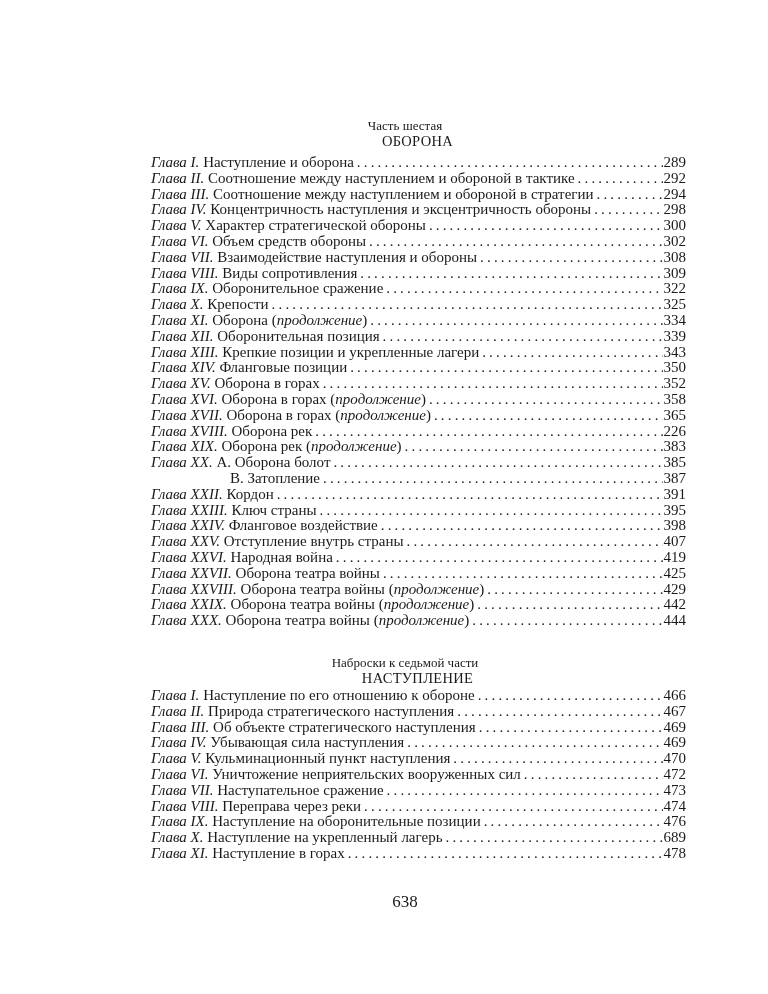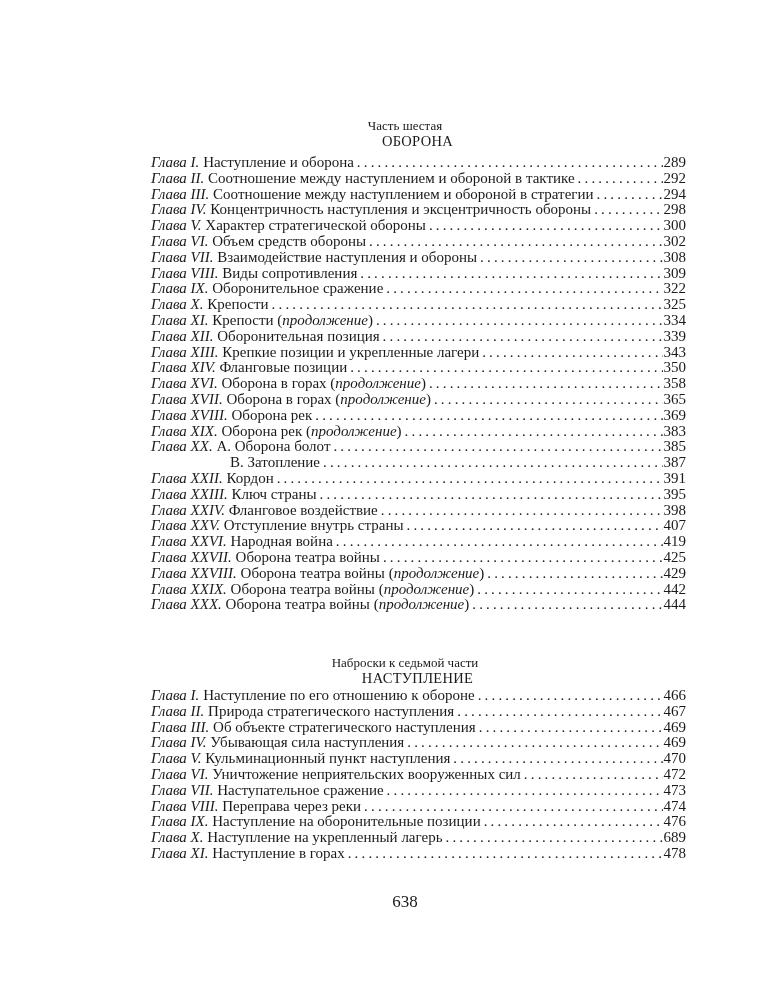--- a/index.html
+++ b/index.html
@@ -90,53 +90,58 @@
         <span class="label"><span class="ch">Глава IX.</span> <span>Оборонительное сражение</span></span>
         <span class="dots"></span>
         <span class="page-num">322</span>
       </div>
       <div class="row">
         <span class="label"><span class="ch">Глава X.</span> <span>Крепости</span></span>
         <span class="dots"></span>
         <span class="page-num">325</span>
       </div>
       <div class="row">
-        <span class="label"><span class="ch">Глава XI.</span> <span>Крепости (</span><span class="it">продолжение</span><span>)</span></span>
+        <span class="label"><span class="ch">Глава XI.</span> <span>Оборона (</span><span class="it">продолжение</span><span>)</span></span>
         <span class="dots"></span>
         <span class="page-num">334</span>
       </div>
       <div class="row">
         <span class="label"><span class="ch">Глава XII.</span> <span>Оборонительная позиция</span></span>
         <span class="dots"></span>
         <span class="page-num">339</span>
       </div>
       <div class="row">
         <span class="label"><span class="ch">Глава XIII.</span> <span>Крепкие позиции и укрепленные лагери</span></span>
         <span class="dots"></span>
         <span class="page-num">343</span>
       </div>
       <div class="row">
         <span class="label"><span class="ch">Глава XIV.</span> <span>Фланговые позиции</span></span>
         <span class="dots"></span>
         <span class="page-num">350</span>
       </div>
       <div class="row">
+        <span class="label"><span class="ch">Глава XV.</span> <span>Оборона в горах</span></span>
+        <span class="dots"></span>
+        <span class="page-num">352</span>
+      </div>
+      <div class="row">
         <span class="label"><span class="ch">Глава XVI.</span> <span>Оборона в горах (</span><span class="it">продолжение</span><span>)</span></span>
         <span class="dots"></span>
         <span class="page-num">358</span>
       </div>
       <div class="row">
         <span class="label"><span class="ch">Глава XVII.</span> <span>Оборона в горах (</span><span class="it">продолжение</span><span>)</span></span>
         <span class="dots"></span>
         <span class="page-num">365</span>
       </div>
       <div class="row">
         <span class="label"><span class="ch">Глава XVIII.</span> <span>Оборона рек</span></span>
         <span class="dots"></span>
-        <span class="page-num">369</span>
+        <span class="page-num">226</span>
       </div>
       <div class="row">
         <span class="label"><span class="ch">Глава XIX.</span> <span>Оборона рек (</span><span class="it">продолжение</span><span>)</span></span>
         <span class="dots"></span>
         <span class="page-num">383</span>
       </div>
       <div class="row">
         <span class="label"><span class="ch">Глава XX.</span> <span>А. Оборона болот</span></span>
         <span class="dots"></span>
         <span class="page-num">385</span>

